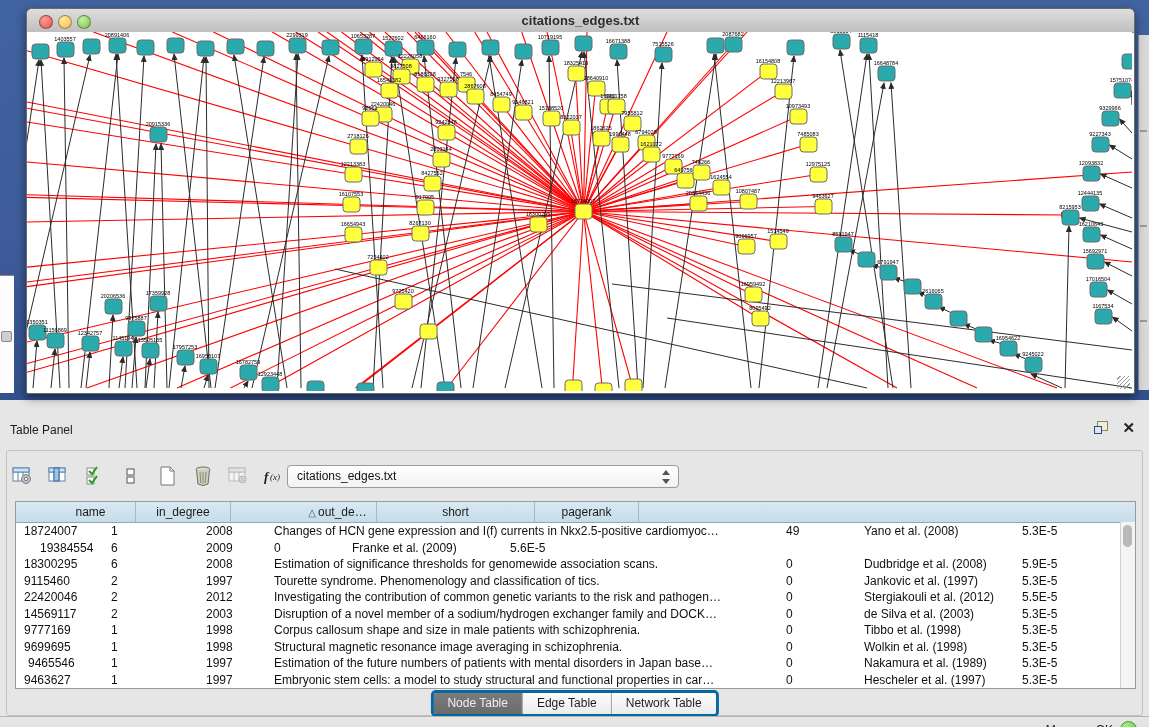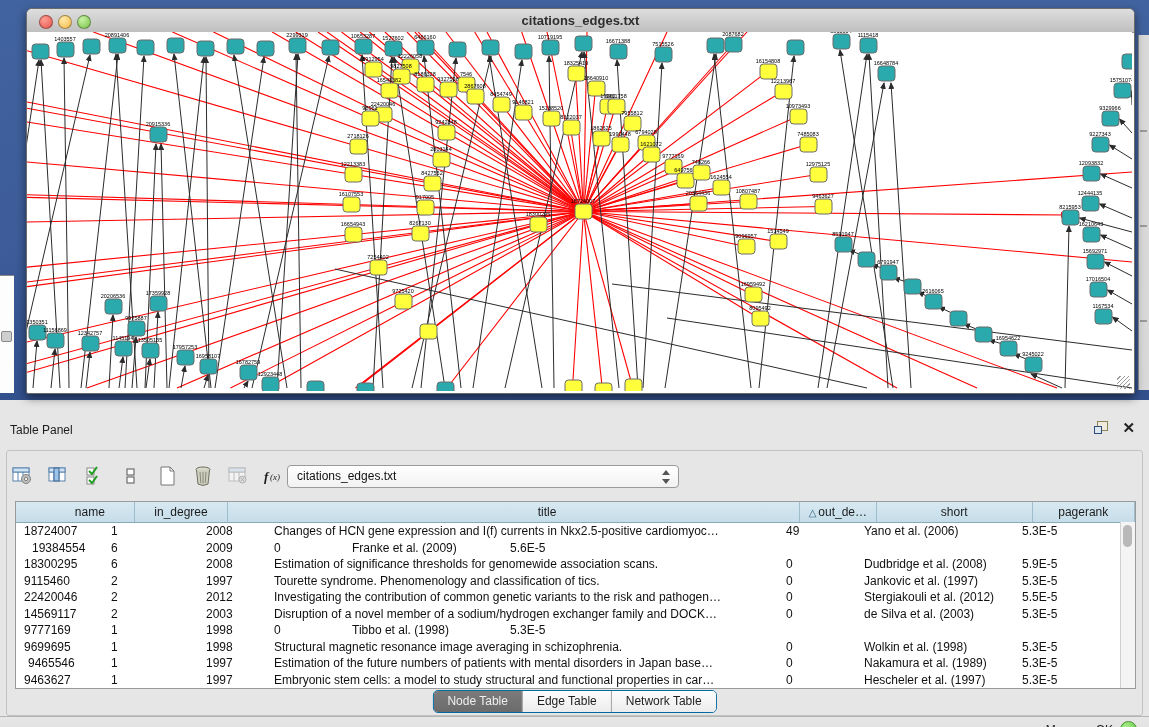--- a/index.html
+++ b/index.html
@@ -36,21 +36,21 @@
   .combo .arrows .up{position:absolute;top:1px;left:0;width:0;height:0;border-left:4px solid transparent;border-right:4px solid transparent;border-bottom:5px solid #555;}
   .combo .arrows .dn{position:absolute;bottom:1px;left:0;width:0;height:0;border-left:4px solid transparent;border-right:4px solid transparent;border-top:5px solid #555;}
   .tablewrap{position:absolute;left:15px;top:85px;width:1119px;height:186px;background:#fff;border:1px solid #9a9a9a;}
   .thead{display:flex;height:20px;background:linear-gradient(180deg,#d8e9f2,#c5dde9);border-bottom:1px solid #8aa9b9;padding-left:30px;}
   .th{font-size:12px;color:#1b1b1b;text-align:center;line-height:20px;border-right:1px solid #9fbccb;box-sizing:border-box;overflow:hidden;white-space:nowrap;}
   .sorttri{display:inline-block;color:#2c5f7c;font-size:10px;margin-right:2px;}
   .trow{display:flex;height:16.5px;}
   .td{font-size:12px;color:#101010;line-height:16.5px;padding-left:5px;box-sizing:border-box;overflow:hidden;white-space:nowrap;text-overflow:clip;}
   .vscroll{position:absolute;right:0;top:20px;bottom:0;width:14px;background:#f4f4f4;border-left:1px solid #d0d0d0;}
   .vthumb{position:absolute;left:2px;top:3px;width:9px;height:22px;background:#b9b9b9;border-radius:5px;}
-  .tabs{position:absolute;left:50%;transform:translateX(-50%);top:274px;height:21px;display:flex;border:1px solid #0369a1;border-radius:5px;overflow:hidden;background:#fbfbfb;}
+  .tabs{position:absolute;left:50%;transform:translateX(-50%);top:274px;height:21px;display:flex;border:3px solid #0369a1;border-radius:5px;overflow:hidden;background:#fbfbfb;}
   .tab{font-size:12px;line-height:21px;padding:0 14px;color:#1e1e1e;border-right:1px solid #9a9a9a;background:linear-gradient(180deg,#fdfdfd,#ececec);}
   .tab:last-child{border-right:none;}
   .tab.active{background:linear-gradient(180deg,#7b7b7b,#6b6b6b);color:#efefef;}
   .statusbar{position:absolute;left:0;top:300px;width:100%;height:27px;background:linear-gradient(180deg,#e7e7e7,#dcdcdc);border-top:1px solid #b4b4b4;}
   .mem{position:absolute;right:36px;top:6px;font-size:12px;color:#222;}
   .memdot{position:absolute;right:12px;top:4px;width:15px;height:15px;border-radius:50%;background:radial-gradient(circle at 35% 30%,#a9ed8a,#55c636);border:1px solid #4c8f33;}
 </style>
 </head>
 <body>
 
@@ -565,37 +565,36 @@
     <span class="arrows">
         <span class="up"></span>
         <span class="dn"></span>
       </span>
   </div>
   <div class="tablewrap">
     <div class="thead" id="thead">
         <div class="th" style="width: 90px;">name</div>
         <div class="th" style="width: 95px;">in_degree</div>
         <div class="th" style="width: 68px; margin-top: 40px;">year</div>
-        <div class="th" style="width: 512px;">title</div>
         <div class="th" style="width: 78px;"><span class="sorttri">△</span>out_de…</div>
         <div class="th" style="width: 158px;">short</div>
         <div class="th" style="width: 104px;">pagerank</div>
       </div>
     <div id="tbody">
         <div class="trow">
           <div class="td" style="width: 90px; padding-left: 8px;">18724007</div>
           <div class="td" style="width: 95px;">1</div>
           <div class="td" style="width: 68px;">2008</div>
           <div class="td" style="width: 512px;">Changes of HCN gene expression and I(f) currents in Nkx2.5-positive cardiomyoc…</div>
           <div class="td" style="width: 78px;">49</div>
-          <div class="td" style="width: 158px;">Yano et al. (2006)</div>
+          <div class="td" style="width: 158px;">Yano et al. (2008)</div>
           <div class="td" style="width: 104px;">5.3E-5</div>
         </div>
         <div class="trow">
-          <div class="td" style="width: 90px; padding-left: 16px;">19384554</div>
+          <div class="td" style="width: 90px; padding-left: 24px;">19384554</div>
           <div class="td" style="width: 95px;">6</div>
           <div class="td" style="width: 68px;">2009</div>
           <div class="td" style="width: 78px;">0</div>
           <div class="td" style="width: 158px;">Franke et al. (2009)</div>
           <div class="td" style="width: 104px;">5.6E-5</div>
         </div>
         <div class="trow">
           <div class="td" style="width: 90px; padding-left: 8px;">18300295</div>
           <div class="td" style="width: 95px;">6</div>
           <div class="td" style="width: 68px;">2008</div>
@@ -628,20 +627,21 @@
           <div class="td" style="width: 68px;">2003</div>
           <div class="td" style="width: 512px;">Disruption of a novel member of a sodium/hydrogen exchanger family and DOCK…</div>
           <div class="td" style="width: 78px;">0</div>
           <div class="td" style="width: 158px;">de Silva et al. (2003)</div>
           <div class="td" style="width: 104px;">5.3E-5</div>
         </div>
         <div class="trow">
           <div class="td" style="width: 90px; padding-left: 8px;">9777169</div>
           <div class="td" style="width: 95px;">1</div>
           <div class="td" style="width: 68px;">1998</div>
+          <div class="td" style="width: 512px;">Corpus callosum shape and size in male patients with schizophrenia.</div>
           <div class="td" style="width: 78px;">0</div>
           <div class="td" style="width: 158px;">Tibbo et al. (1998)</div>
           <div class="td" style="width: 104px;">5.3E-5</div>
         </div>
         <div class="trow">
           <div class="td" style="width: 90px; padding-left: 8px;">9699695</div>
           <div class="td" style="width: 95px;">1</div>
           <div class="td" style="width: 68px;">1998</div>
           <div class="td" style="width: 512px;">Structural magnetic resonance image averaging in schizophrenia.</div>
           <div class="td" style="width: 78px;">0</div>

